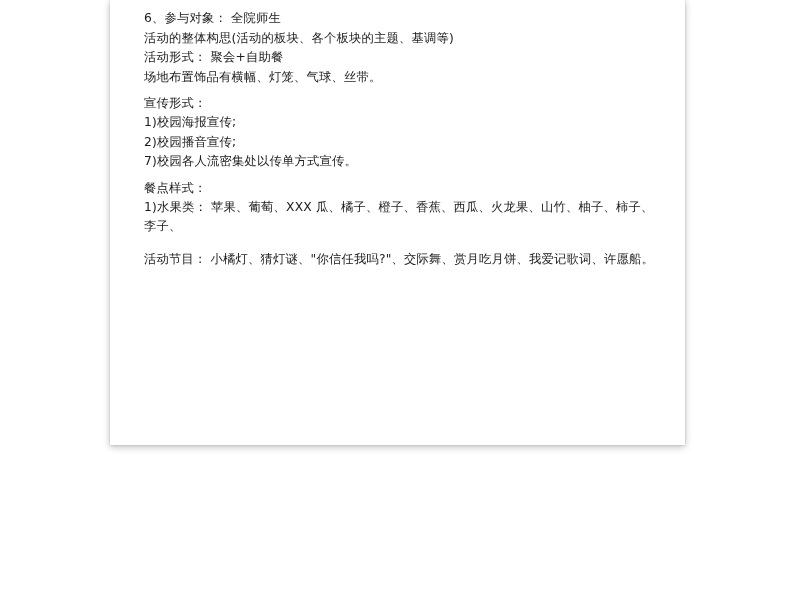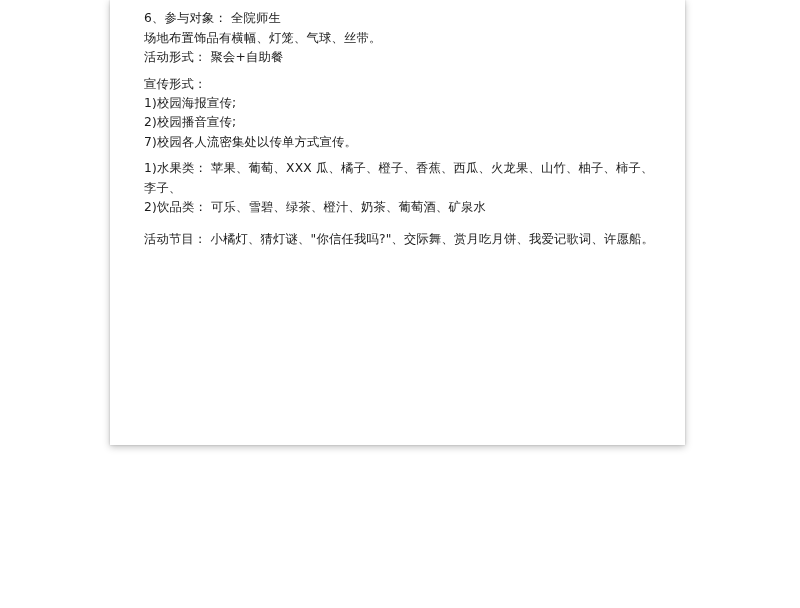--- a/index.html
+++ b/index.html
@@ -64,27 +64,28 @@
   }
 </style>
 </head>
 <body>
 
 <div id="page-wrap">
   <div class="page-sheet"></div>
   <div class="doc-body">
     <div class="line clipped">5、主承办单位：经济管理系 07级商务英语专业</div>
     <div class="line">6、参与对象： 全院师生</div>
+    <div class="line">活动的整体构思(活动的板块、各个板块的主题、基调等)</div>
+    <div class="line">活动形式： 聚会+自助餐</div>
     <div class="line">场地布置饰品有横幅、灯笼、气球、丝带。</div>
-    <div class="line">活动形式： 聚会+自助餐</div>
     <div class="gap-small"></div>
     <div class="line">宣传形式：</div>
     <div class="line">1)校园海报宣传;</div>
     <div class="line">2)校园播音宣传;</div>
     <div class="line">7)校园各人流密集处以传单方式宣传。</div>
     <div class="gap-small"></div>
+    <div class="line">餐点样式：</div>
     <div class="line wrapped">1)水果类： 苹果、葡萄、XXX 瓜、橘子、橙子、香蕉、西瓜、火龙果、山竹、柚子、柿子、李子、</div>
-    <div class="line">2)饮品类： 可乐、雪碧、绿茶、橙汁、奶茶、葡萄酒、矿泉水</div>
     <div class="gap-med"></div>
     <div class="line">活动节目： 小橘灯、猜灯谜、"你信任我吗?"、交际舞、赏月吃月饼、我爱记歌词、许愿船。</div>
   </div>
   <div class="clip-mask"></div>
 </div>
 
 </body></html>

